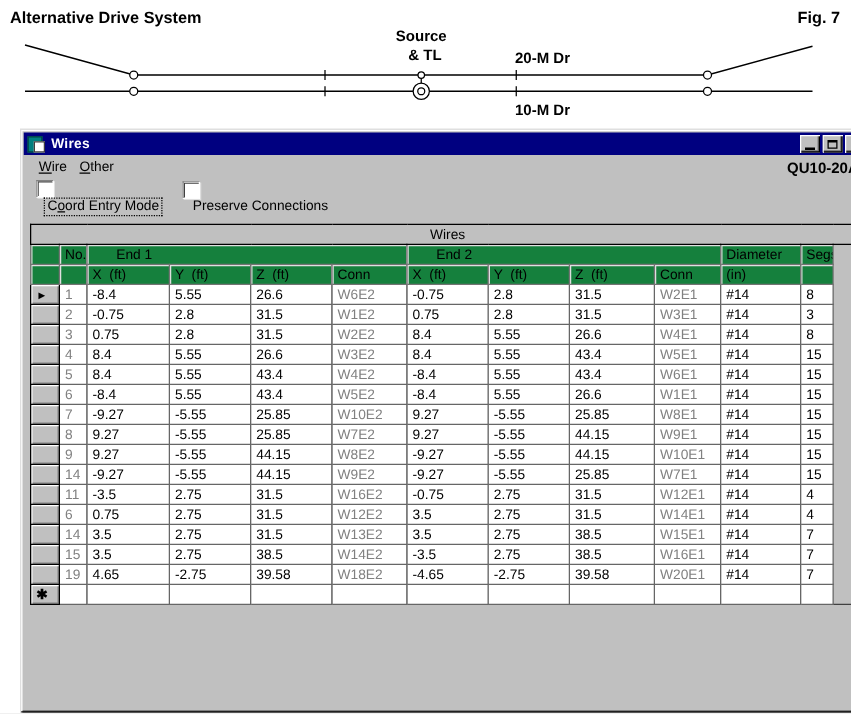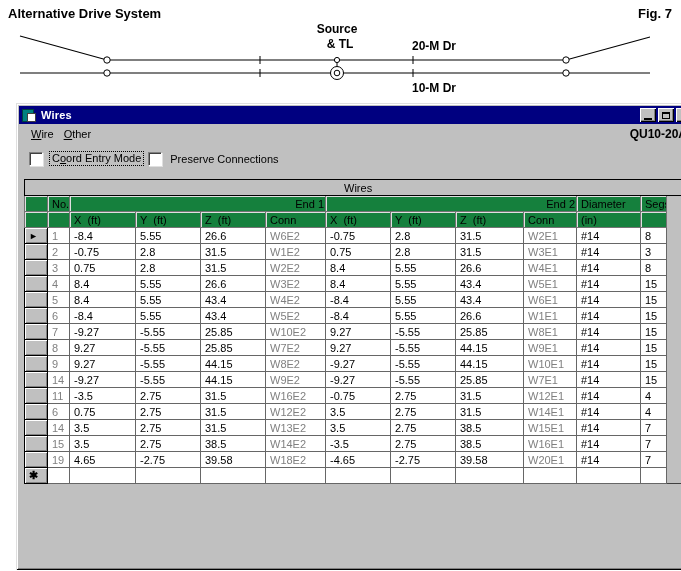--- a/index.html
+++ b/index.html
@@ -34,49 +34,49 @@
   }
   .glyph-min{width:8px;height:2px;background:#000;margin-top:7px;}
   .glyph-max{width:8px;height:7px;border:1px solid #000;border-top-width:2px;box-sizing:border-box;}
   .glyph-close{font-size:11px;font-weight:bold;line-height:10px;}
 
   .menubar{height:19px;display:flex;align-items:center;font-size:11px;padding-left:7px;}
   .menu-item{padding:2px 5px;}
   .model-label{margin-left:auto;margin-right:7px;font-weight:bold;font-size:12px;}
 
   .checkbox-row{display:flex;align-items:center;margin:8px 0 0 10px;height:15px;}
-  .checkbox-group{display:flex;align-items:flex-end;}
+  .checkbox-group{display:flex;align-items:flex-start;flex-direction:column;}
   .checkbox{
     width:12px;height:12px;background:#fff;flex:0 0 auto;
     border-top:1px solid #808080;border-left:1px solid #808080;
     border-bottom:1px solid #fff;border-right:1px solid #fff;
     box-shadow:inset 1px 1px 0 #404040, 1px 1px 0 #dfdfdf;
   }
   .cb-label{font-size:11px;margin-left:6px;padding:0 2px;line-height:13px;}
   .cb-label.focused{border:1px dotted #000;}
-  .checkbox-group + .checkbox-group{margin-left:4px;}
+  .checkbox-group + .checkbox-group{margin-left:16px;}
 
   
   .grid-wrap{margin:13px 0 0 5px;width:664px;}
   table.grid{
     border-collapse:collapse;table-layout:fixed;width:664px;
     font-size:11px;border:1px solid #404040;
   }
   table.grid td,table.grid th{
     height:15px;padding:0 1px 0 4px;overflow:hidden;white-space:pre;
     font-weight:normal;text-align:left;box-sizing:content-box;line-height:14px;
   }
   .caption-cell{
     background:#c0c0c0;border:1px solid #000;text-align:center !important;height:14px;
   }
   th.hd{
     background:#15803d;border:1px solid #737373;
     box-shadow:inset 1px 1px 0 #dfdfdf;
   }
-  th.hd.center{text-align:right;padding-left:23px;}
+  th.hd.center{text-align:left;padding-left:23px;}
   td.cell{background:#fff;border:1px solid #666;}
   td.sel{
     background:#c0c0c0;border:1px solid #000;padding:0;text-align:center;
     box-shadow:inset 1px 1px 0 #fff, inset -1px -1px 0 #808080;
     font-size:9px;line-height:14px;
   }
   td.muted, td.cell.muted{color:#808080;}
   td.filler, th.filler{background:#c0c0c0;border:none;border-left:1px solid #404040;}
   .marker{font-size:9px;}
   .star{font-size:11px;font-weight:bold;}

